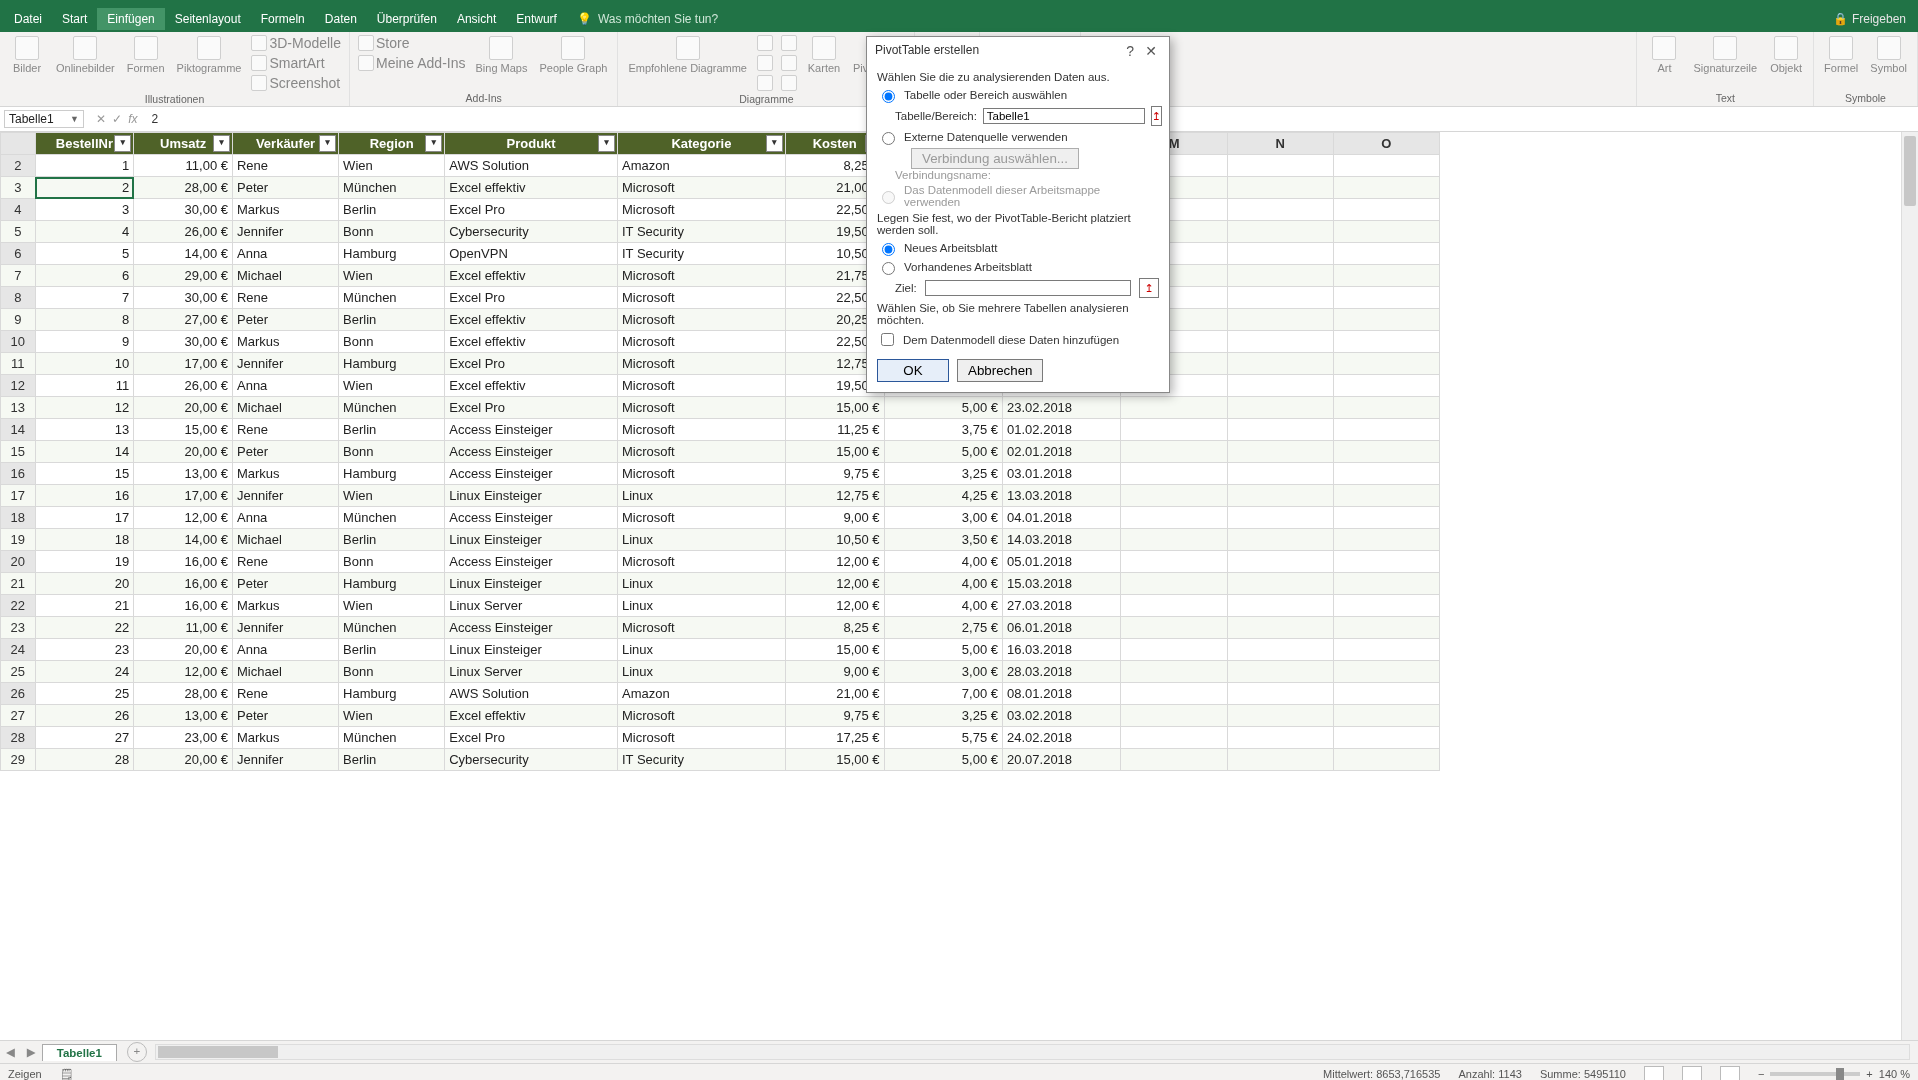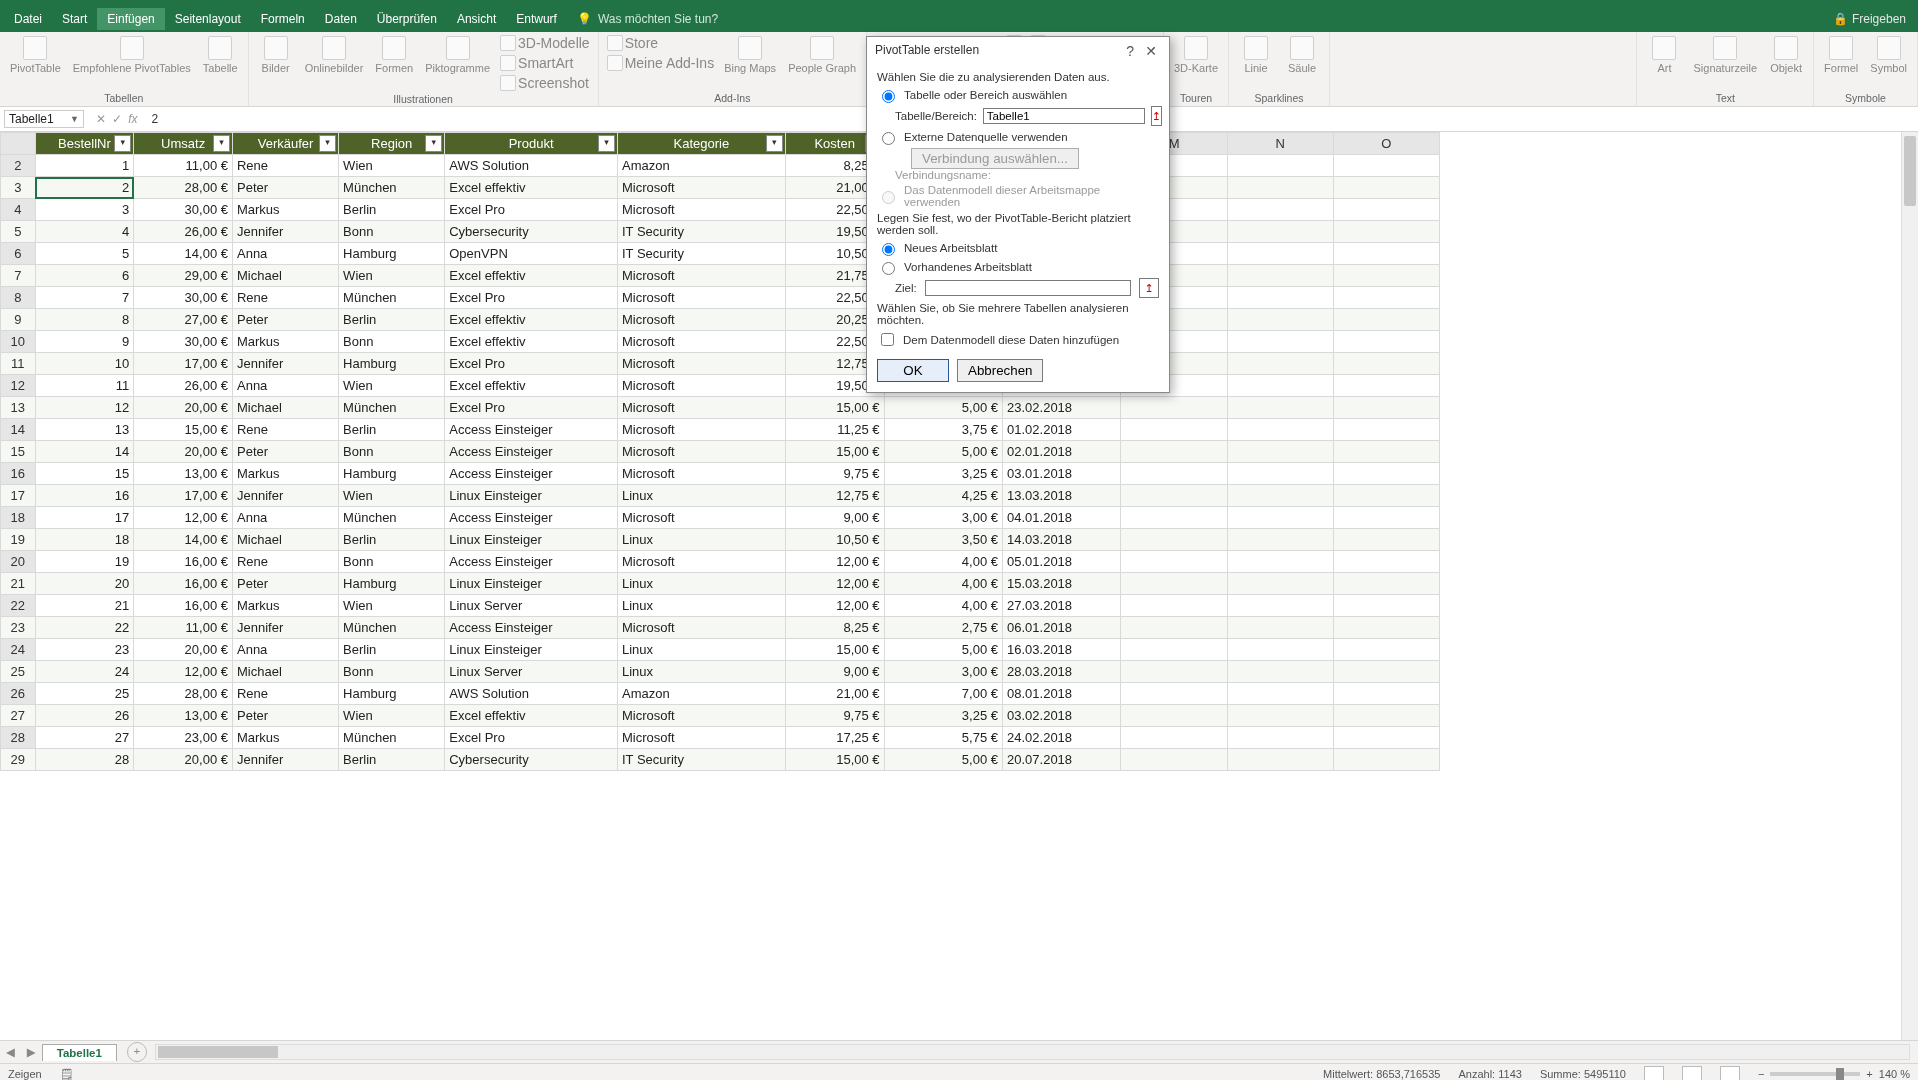--- a/index.html
+++ b/index.html
@@ -22,21 +22,21 @@
   
   .fxbar{display:flex;align-items:center;border-bottom:1px solid #d6d6d6;height:24px;font-size:12px}
   .namebox{width:70px;border:1px solid #ccc;margin:2px 4px;padding:1px 4px;display:flex;justify-content:space-between;align-items:center;background:#fff}
   .namebox .dd{color:#666;font-size:9px}
   .fxctl{display:flex;gap:6px;padding:0 8px;color:#999}
   .fxin{flex:1;padding:2px 6px;color:#333}
   
   .gridwrap{position:relative;height:calc(1080px - 8px - 24px - 74px - 24px - 22px - 20px);overflow:hidden}
   table.grid{border-collapse:collapse;table-layout:fixed;width:1440px}
   table.grid th,table.grid td{border:1px solid #d9d9d9;height:21px;padding:0 4px;white-space:nowrap;overflow:hidden;text-overflow:clip;font-size:13px}
-  table.grid thead th{background:#e6e6e6;color:#333;font-weight:normal;text-align:center;position:relative}
+  table.grid thead th{background:#e6e6e6;color:#333;font-weight:bold;text-align:center;position:relative}
   .rowhdr{width:28px;background:#e6e6e6;text-align:center;color:#333}
   .hdrcell{background:#4f6228 !important;color:#fff !important;text-align:left;position:relative;font-weight:600}
   .hdrcell .fbtn{position:absolute;right:2px;top:2px;width:15px;height:15px;background:#fff;border:1px solid #888;font-size:9px;line-height:13px;text-align:center;color:#333}
   td.num{text-align:right}
   td.sel{background:#fff;outline:2px solid #217346;outline-offset:-2px}
   tr.band td{background:#f6f9f3}
   .vscroll{position:absolute;right:0;top:0;bottom:0;width:16px;background:#f0f0f0;border-left:1px solid #ddd}
   .vscroll .thumb{position:absolute;left:2px;right:2px;top:4px;height:70px;background:#c7c7c7;border-radius:2px}
   
   .sheettabs{display:flex;align-items:center;height:22px;border-top:1px solid #d6d6d6;font-size:11.5px;background:#f3f2f1}
@@ -94,37 +94,20 @@
   </div>
   <div class="spacer"></div>
   <div class="share">🔒 <span>Freigeben</span></div>
 </div>
 
 <div class="ribbon">
   <div class="grp">
     <div class="row">
       <div class="btn">
           <div class="ic"></div>
-          <span>PivotTable</span>
-        </div>
-      <div class="btn">
-          <div class="ic"></div>
-          <span>Empfohlene PivotTables</span>
-        </div>
-      <div class="btn">
-          <div class="ic"></div>
-          <span>Tabelle</span>
-        </div>
-    </div>
-    <div class="lab">Tabellen</div>
-  </div>
-  <div class="grp">
-    <div class="row">
-      <div class="btn">
-          <div class="ic"></div>
           <span>Bilder</span>
         </div>
       <div class="btn">
           <div class="ic"></div>
           <span>Onlinebilder</span>
         </div>
       <div class="btn">
           <div class="ic"></div>
           <span>Formen</span>
         </div>

